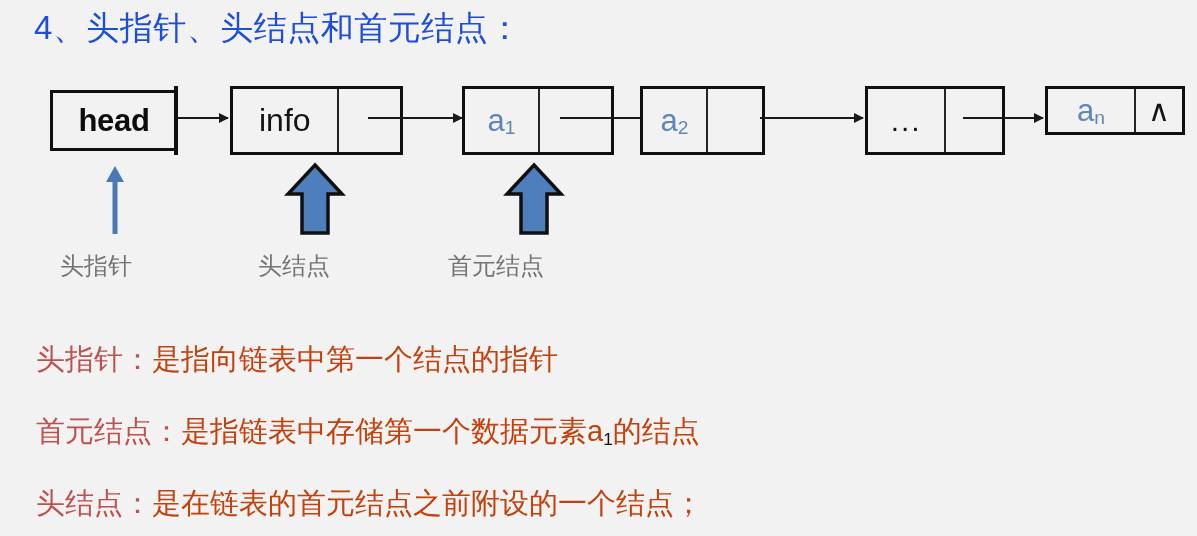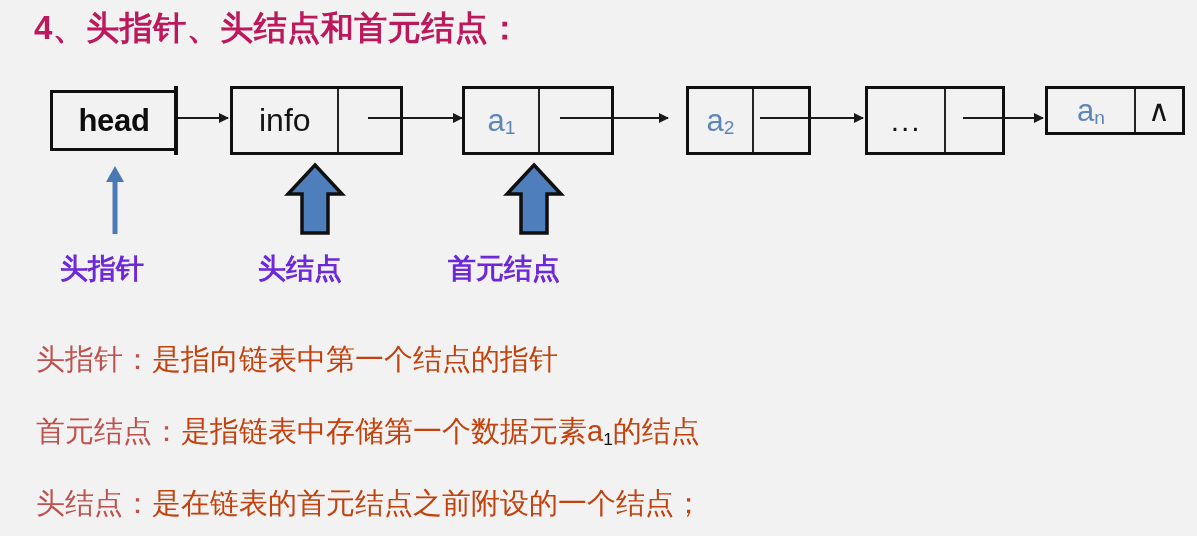--- a/index.html
+++ b/index.html
@@ -20,24 +20,23 @@
     width: 1197px;
     height: 536px;
   }
 
   
   .title {
     position: absolute;
     left: 34px;
     top: 6px;
     font-size: 33px;
-    color: #be185d;
+    color: #1d4ed8;
     letter-spacing: 0.5px;
     white-space: nowrap;
-    font-weight: bold;
   }
 
   
   .diagram {
     position: absolute;
     left: 0;
     top: 78px;
     width: 1197px;
     height: 230px;
   }
@@ -113,23 +112,23 @@
 
   
   .thin-arrow { position: absolute; }
 
   
   .thick-arrow { position: absolute; }
 
   
   .callout {
     position: absolute;
-    font-size: 28px;
-    font-weight: bold;
-    color: #6d28d9;
+    font-size: 24px;
+    font-weight: normal;
+    color: #737373;
     white-space: nowrap;
   }
 
   
   .defline {
     position: absolute;
     white-space: nowrap;
     font-size: 29px;
     color: #111111;
   }
@@ -172,21 +171,21 @@
 
     <div class="node" style="left:462px; top:8px; width:152px; height:69px;">
       <div class="cell data" style="width:75px;">
         <span class="label-a"><span>a</span><sub>1</sub></span>
       </div>
       <div class="cell next" style="width:52px;"></div>
     </div>
 
     <div class="conn" style="left:560px; top:39px; width:108px;"></div>
 
-    <div class="node" style="left:686px; top:8px; width:125px; height:69px;">
+    <div class="node" style="left:640px; top:8px; width:125px; height:69px;">
       <div class="cell data" style="width:65px;">
         <span class="label-a"><span>a</span><sub>2</sub></span>
       </div>
       <div class="cell next" style="width:54px;"></div>
     </div>
 
     <div class="conn" style="left:760px; top:39px; width:103px;"></div>
 
     <div class="node" style="left:865px; top:8px; width:140px; height:69px;">
       <div class="cell data" style="width:80px;">

